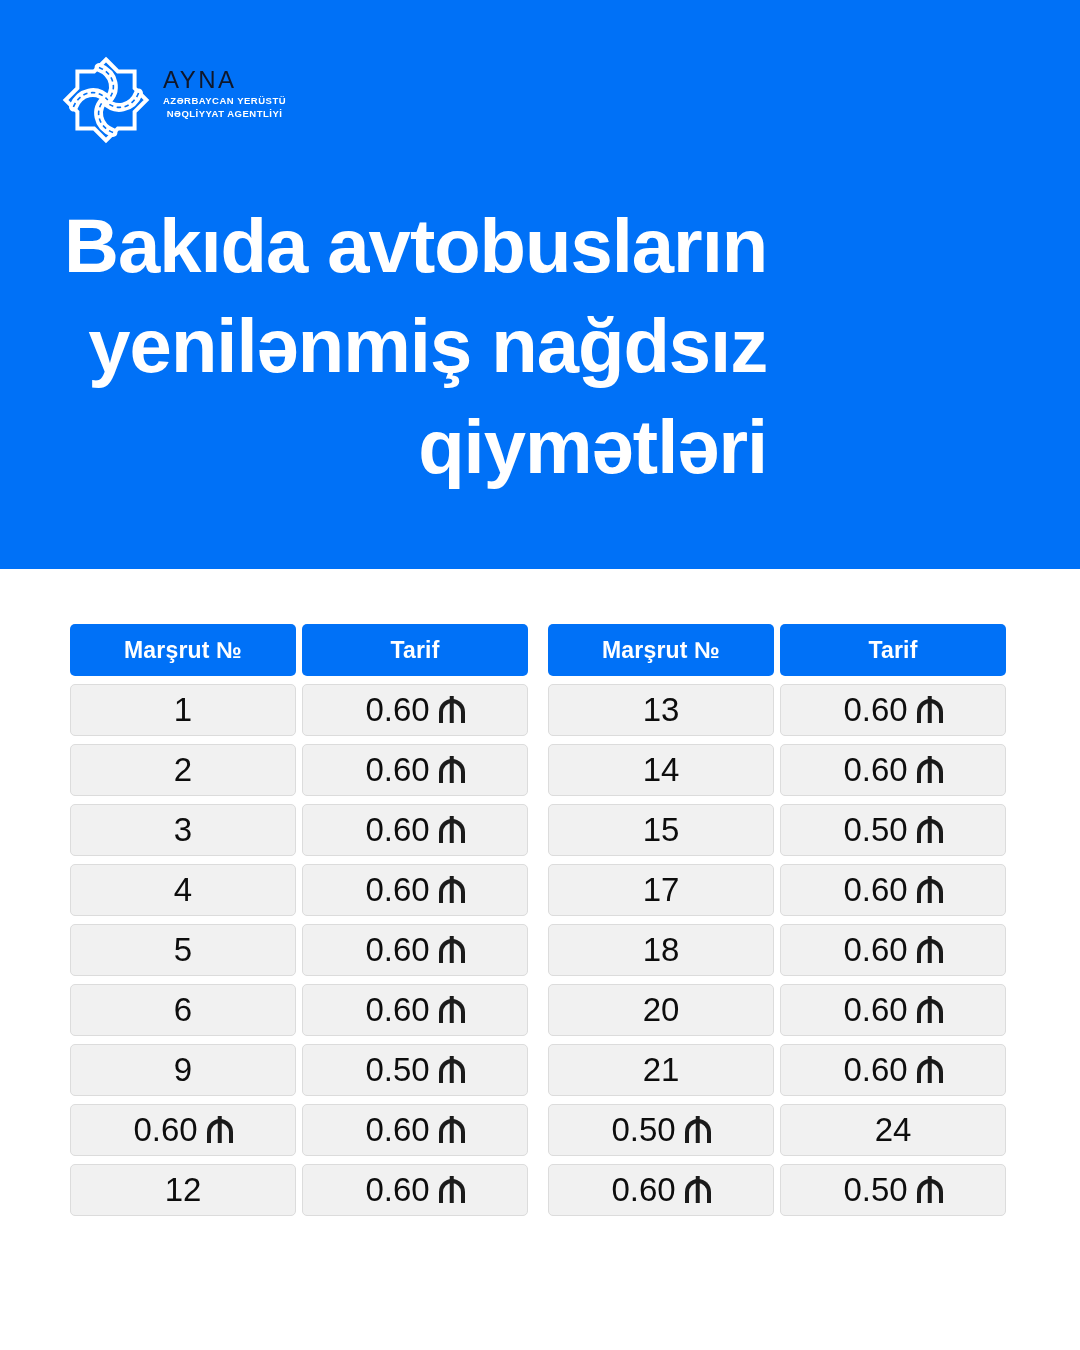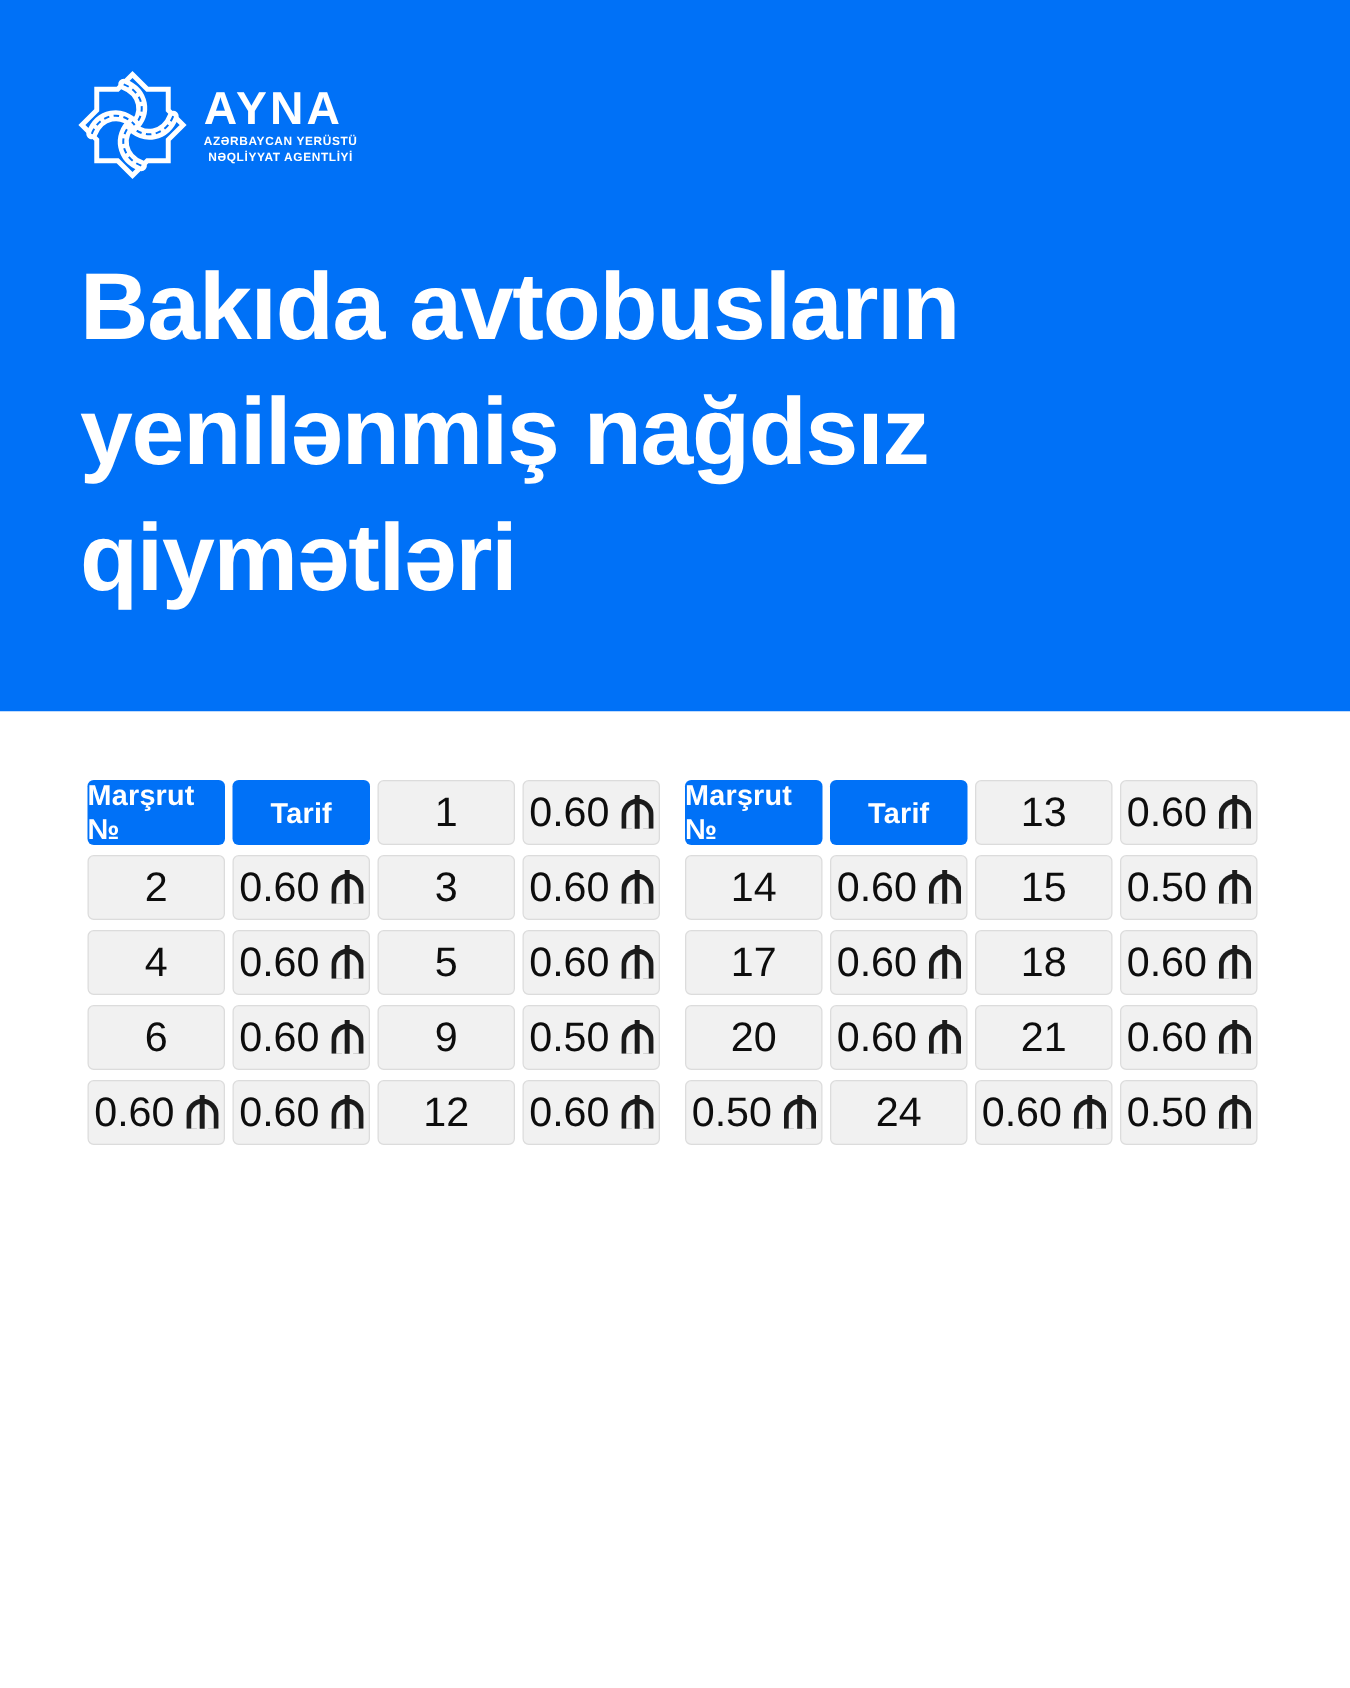--- a/index.html
+++ b/index.html
@@ -22,41 +22,41 @@
     position:absolute;top:0;left:0;width:1080px;height:569px;
     background:var(--blue);
   }
   .brand{
     position:absolute;top:56px;left:62px;
     display:flex;gap:13px;align-items:flex-start;
   }
   .brand-logo{display:block;}
   .brand-text{margin-top:12px;width:max-content;}
   .brand-name{
-    color:#ffffff;font-weight:700;font-size:37px;letter-spacing:2.5px;line-height:1;
+    color:#0f172a;font-weight:400;font-size:24px;letter-spacing:2.5px;line-height:1;
   }
   .brand-sub{
     color:#fff;font-weight:700;font-size:9.5px;letter-spacing:.5px;line-height:1.35;
     text-align:center;margin-top:3px;
   }
   .brand-sub + .brand-sub{margin-top:0;}
   .title{
     position:absolute;left:64px;top:196px;
     color:#fff;font-weight:700;font-size:76px;line-height:1.32;letter-spacing:-1px;
   }
-  .title span{display:block;}
+  .title span{display:block;text-align:right;}
 
   
   .tables{
     position:absolute;top:624px;left:70px;
     display:flex;gap:20px;
   }
   .price-table{
     width:458px;
-    display:grid;grid-template-columns:1fr 1fr 1fr 1fr;
+    display:grid;grid-template-columns:1fr 1fr;
     column-gap:6px;row-gap:8px;align-content:start;
   }
   .cell{
     height:52px;border-radius:5px;
     display:flex;align-items:center;justify-content:center;
   }
   .cell.head{
     background:var(--blue);color:#fff;
     font-size:23px;font-weight:700;letter-spacing:.2px;
   }

